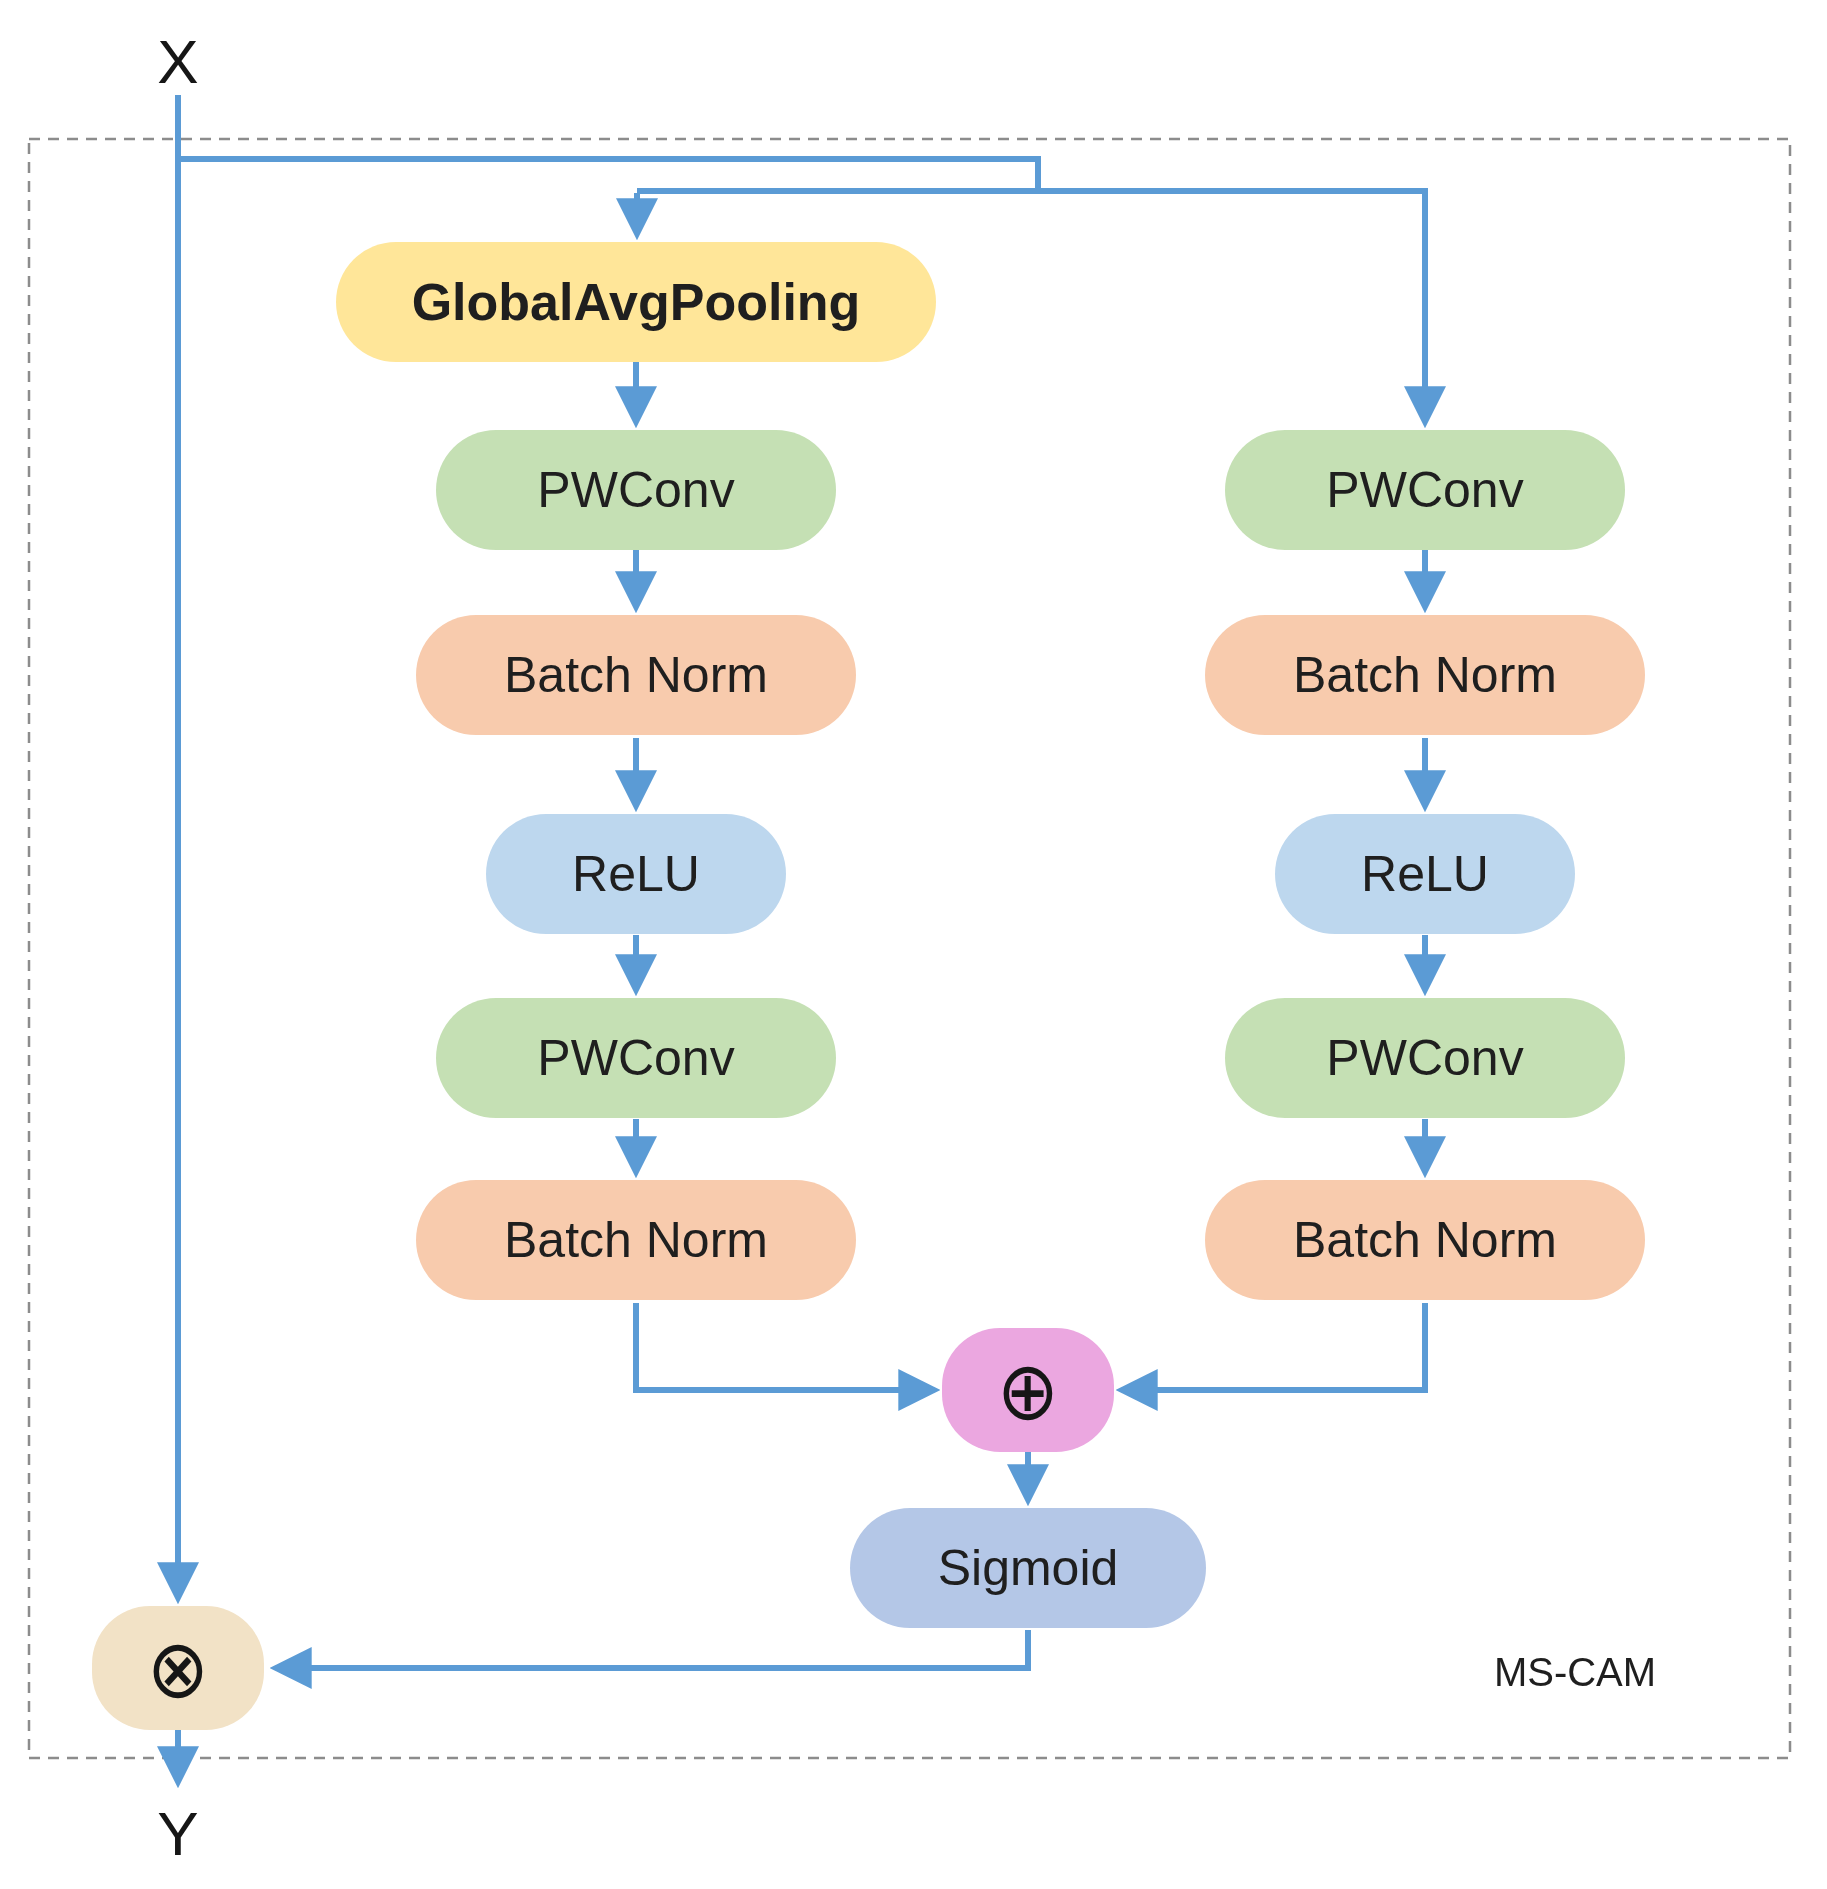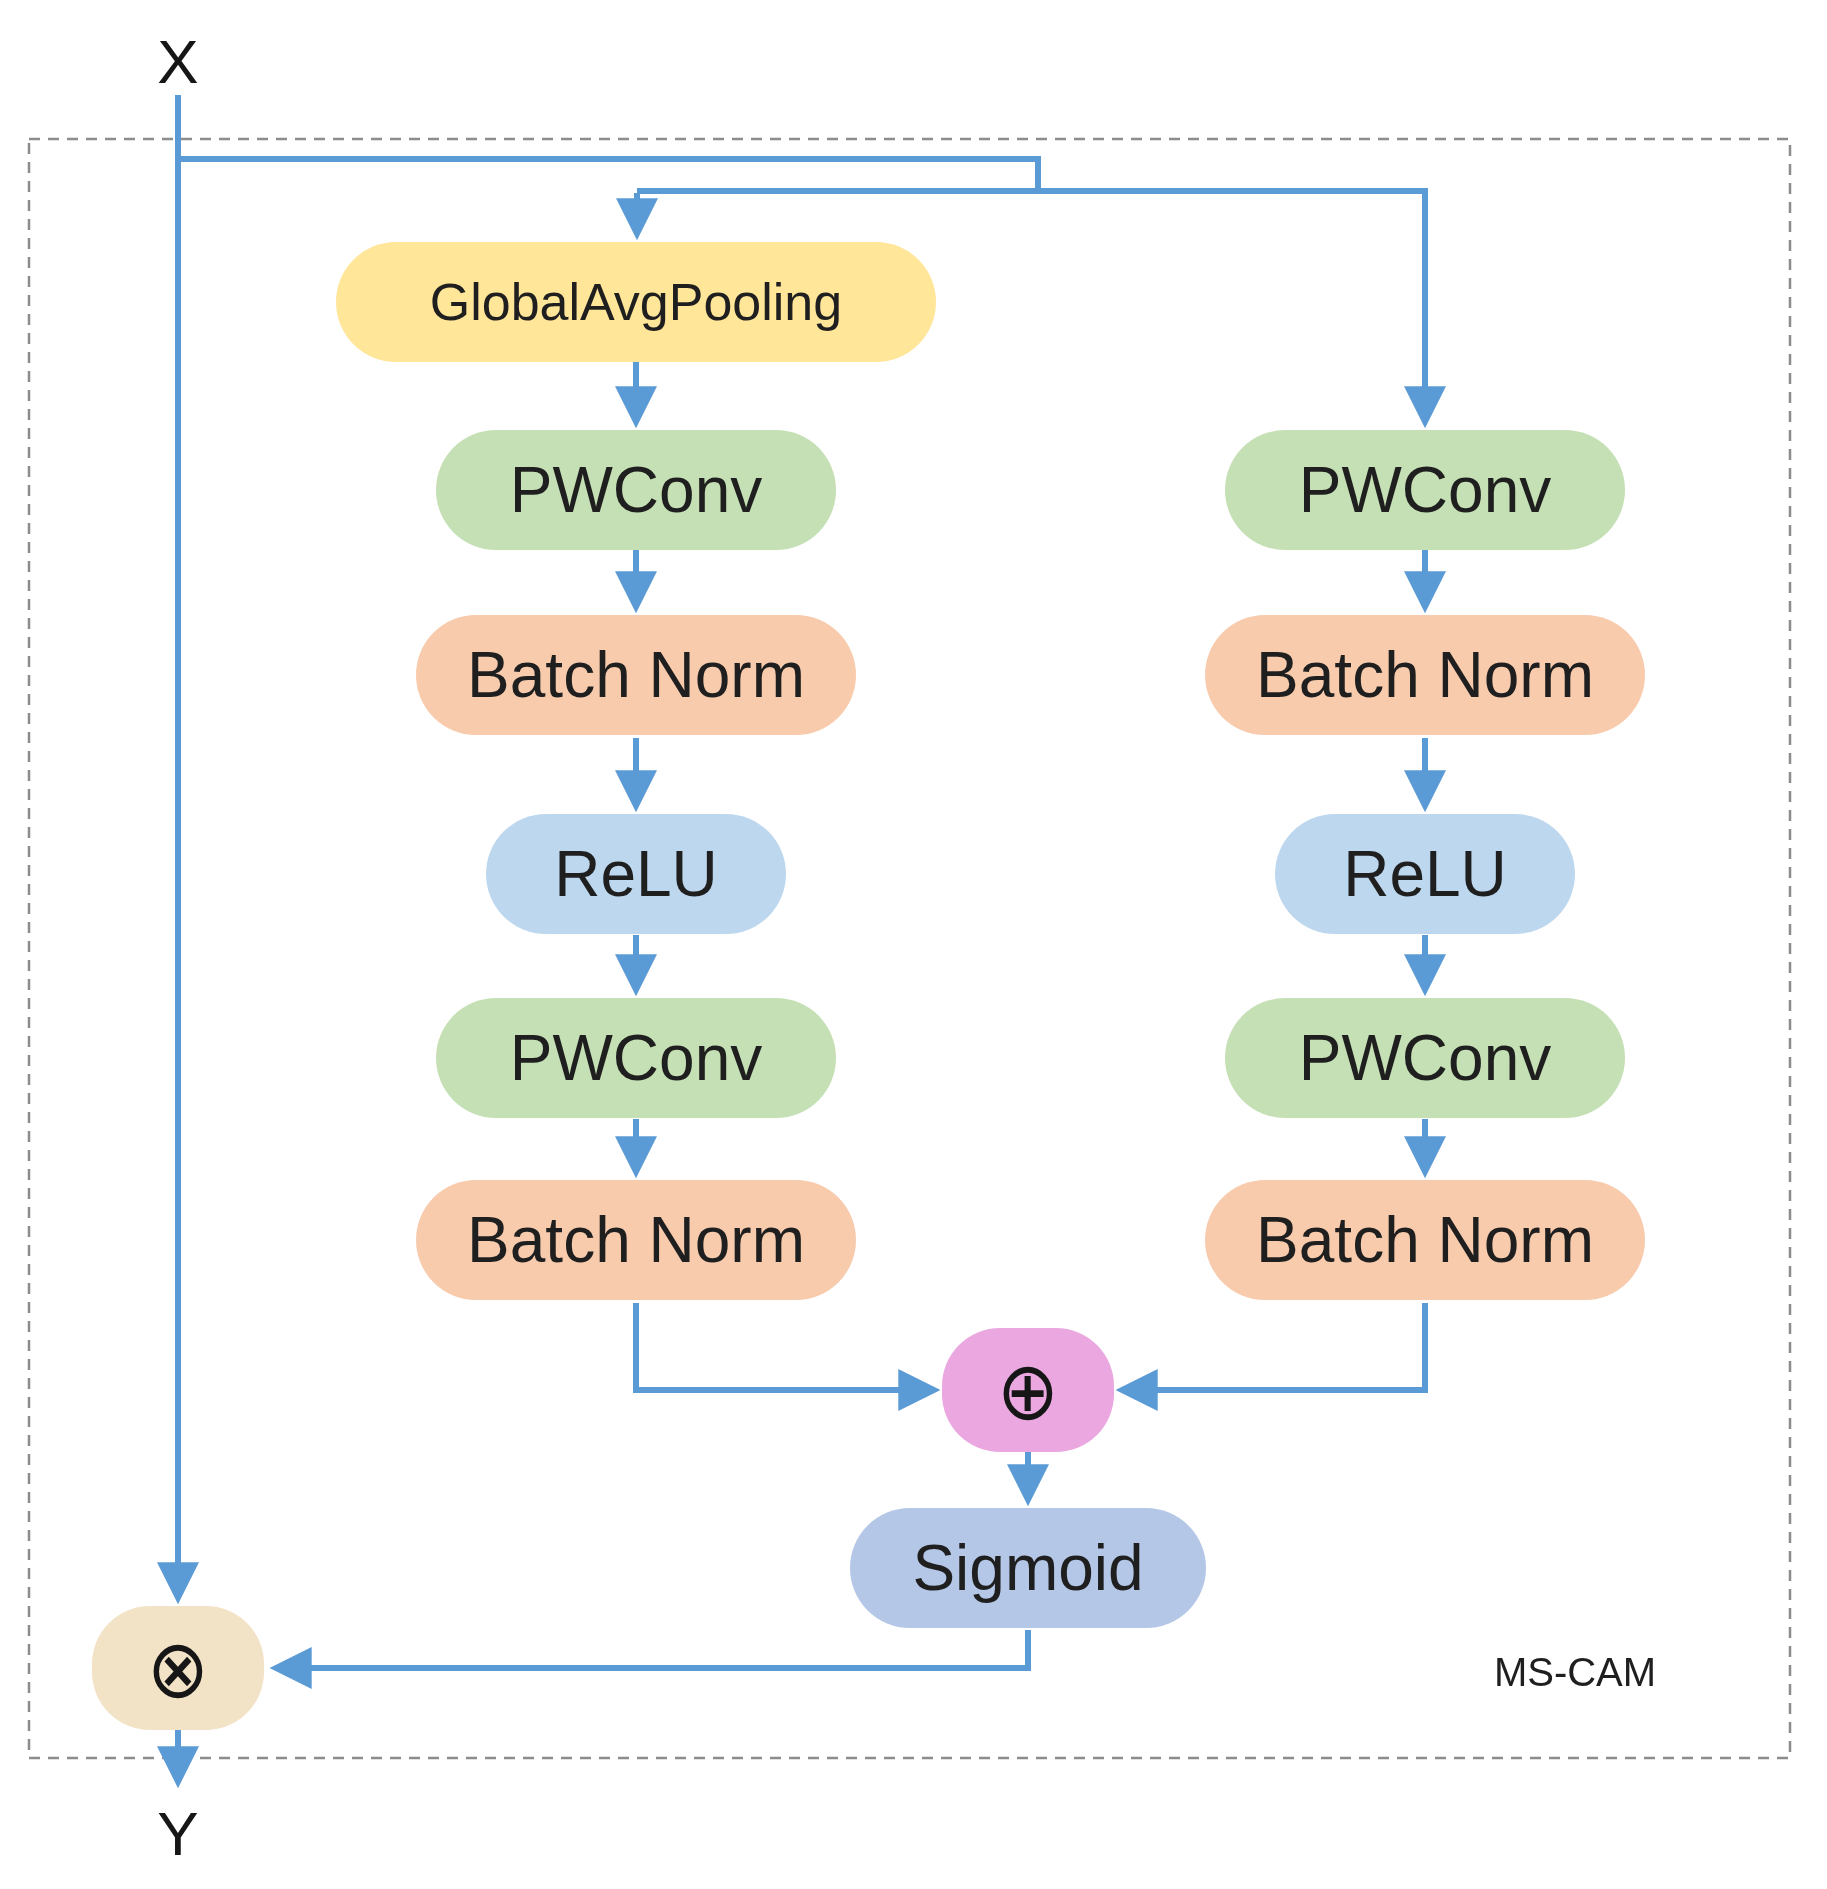--- a/index.html
+++ b/index.html
@@ -10,21 +10,21 @@
     font-family:"Liberation Sans", sans-serif;
     overflow:hidden;
   }
   svg.wires{position:absolute;left:0;top:0;z-index:1;}
   .wire{stroke:var(--wire,#5B9BD5);stroke-width:6;fill:none;}
   .module-border{stroke:var(--border,#8C8C8C);stroke-width:2.5;fill:none;stroke-dasharray:11 8;}
   .node{
     position:absolute;z-index:2;
     height:120px;border-radius:60px;
     display:flex;align-items:center;justify-content:center;
-    font-size:64px;color:var(--text,#1F1F1F);
+    font-size:50px;color:var(--text,#1F1F1F);
     letter-spacing:0px;white-space:nowrap;
   }
   .gap     {left:336px; top:242px;  width:600px; font-size:52px;}
   .l-pw1   {left:436px; top:430px;  width:400px;}
   .l-bn1   {left:416px; top:615px;  width:440px;}
   .l-relu  {left:486px; top:814px;  width:300px;}
   .l-pw2   {left:436px; top:998px;  width:400px;}
   .l-bn2   {left:416px; top:1180px; width:440px;}
   .r-pw1   {left:1225px;top:430px;  width:400px;}
   .r-bn1   {left:1205px;top:615px;  width:440px;}
@@ -91,21 +91,21 @@
 
     <path class="wire" d="M 1028 1452 V 1500" marker-end="url(#ah)" stroke="#5B9BD5"></path>
 
     <path class="wire" d="M 1028 1630 V 1668 H 276" marker-end="url(#ah)" stroke="#5B9BD5"></path>
 
     <path class="wire" d="M 178 1730 V 1782" marker-end="url(#ah)" stroke="#5B9BD5"></path>
   </svg>
 
   <div class="io-label input-label">X</div>
 
-  <div class="node gap" style="background: rgb(255, 230, 153);">GlobalAvgPooling</div>
+  <div class="node gap" style="background: rgb(255, 230, 153); font-weight: bold;">GlobalAvgPooling</div>
   <div class="node l-pw1" style="background: rgb(197, 224, 180);">PWConv</div>
   <div class="node l-bn1" style="background: rgb(248, 203, 173);">Batch Norm</div>
   <div class="node l-relu" style="background: rgb(189, 215, 238);">ReLU</div>
   <div class="node l-pw2" style="background: rgb(197, 224, 180);">PWConv</div>
   <div class="node l-bn2" style="background: rgb(248, 203, 173);">Batch Norm</div>
 
   <div class="node r-pw1" style="background: rgb(197, 224, 180);">PWConv</div>
   <div class="node r-bn1" style="background: rgb(248, 203, 173);">Batch Norm</div>
   <div class="node r-relu" style="background: rgb(189, 215, 238);">ReLU</div>
   <div class="node r-pw2" style="background: rgb(197, 224, 180);">PWConv</div>

